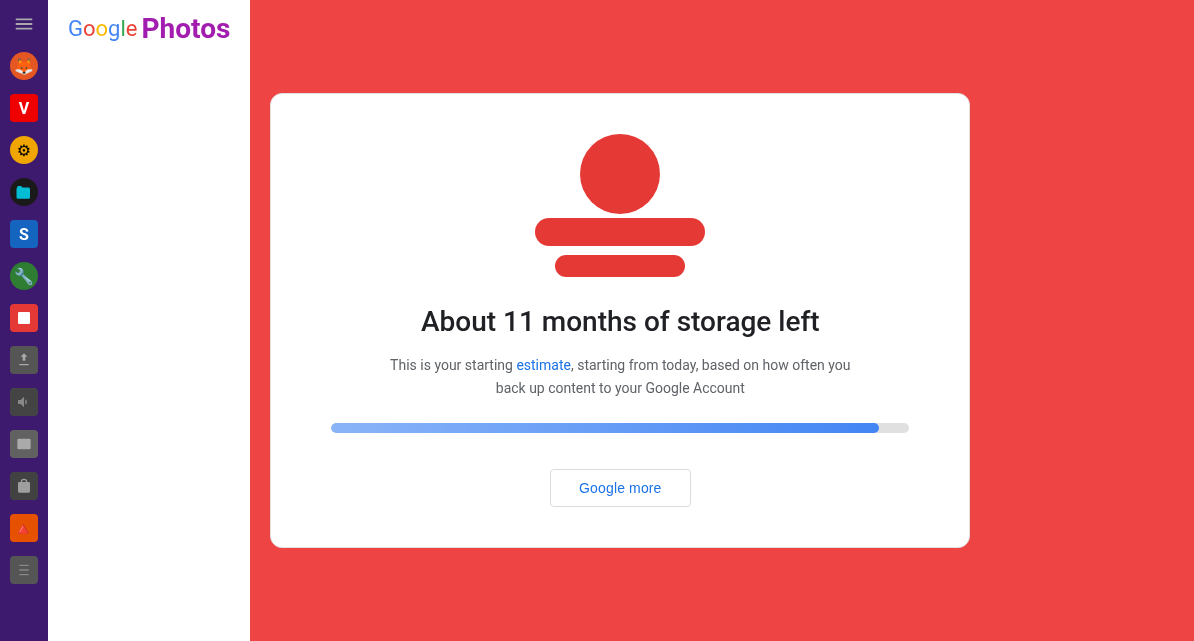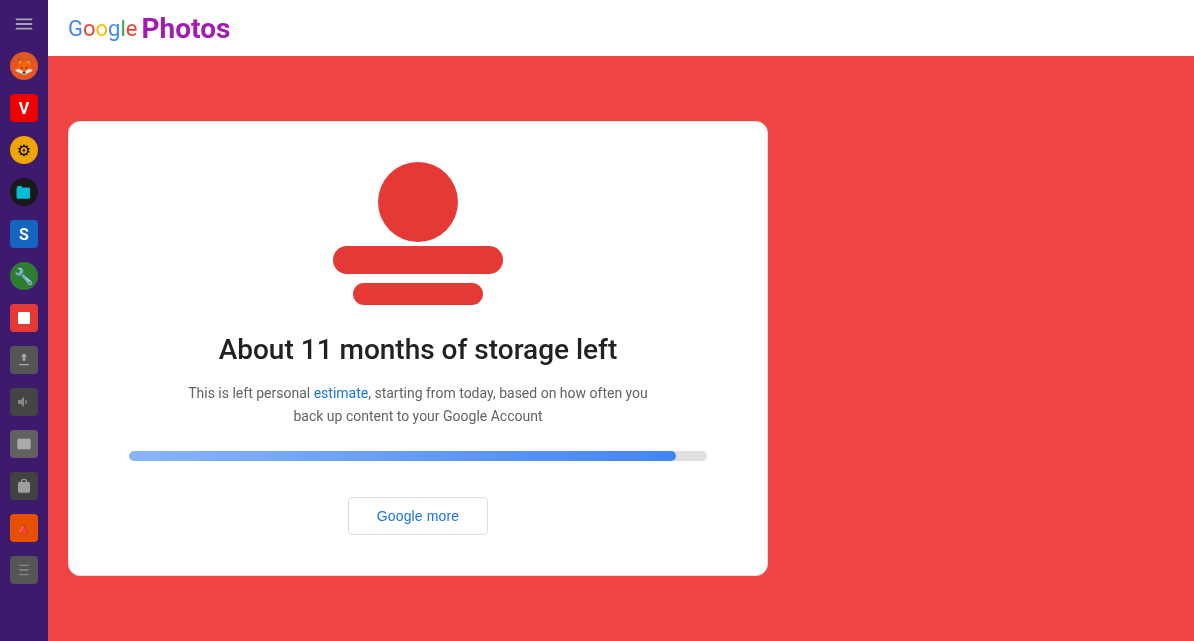--- a/index.html
+++ b/index.html
@@ -41,21 +41,21 @@
       display: flex;
       align-items: center;
       justify-content: center;
       font-size: 16px;
     }
 
     
     .main {
       flex: 1;
       display: flex;
-      flex-direction: column;
+      flex-direction: row;
       background: #fff;
       height: 641px;
       overflow: hidden;
     }
 
     
     .header {
       display: flex;
       align-items: center;
       padding: 12px 20px;
@@ -330,21 +330,21 @@
         <div class="avatar-circle"></div>
         <div style="height:14px;"></div>
         <div class="avatar-body"></div>
         <div style="height:5px;"></div>
         <div class="avatar-line2"></div>
       </div>
 
       <div class="storage-title">About 11 months of storage left</div>
 
       <div class="storage-subtitle">
-        <span>This is left personal </span><span class="highlight">estimate</span><span>, starting from today, based on how often you back up content to your Google Account</span>
+        <span>This is your starting </span><span class="highlight">estimate</span><span>, starting from today, based on how often you back up content to your Google Account</span>
       </div>
 
       <div class="progress-container">
         <div class="progress-bar-bg">
           <div class="progress-bar-fill" style="width: 94.67%;"></div>
         </div>
       </div>
 
 
       <button class="learn-more-btn">Google more</button>

